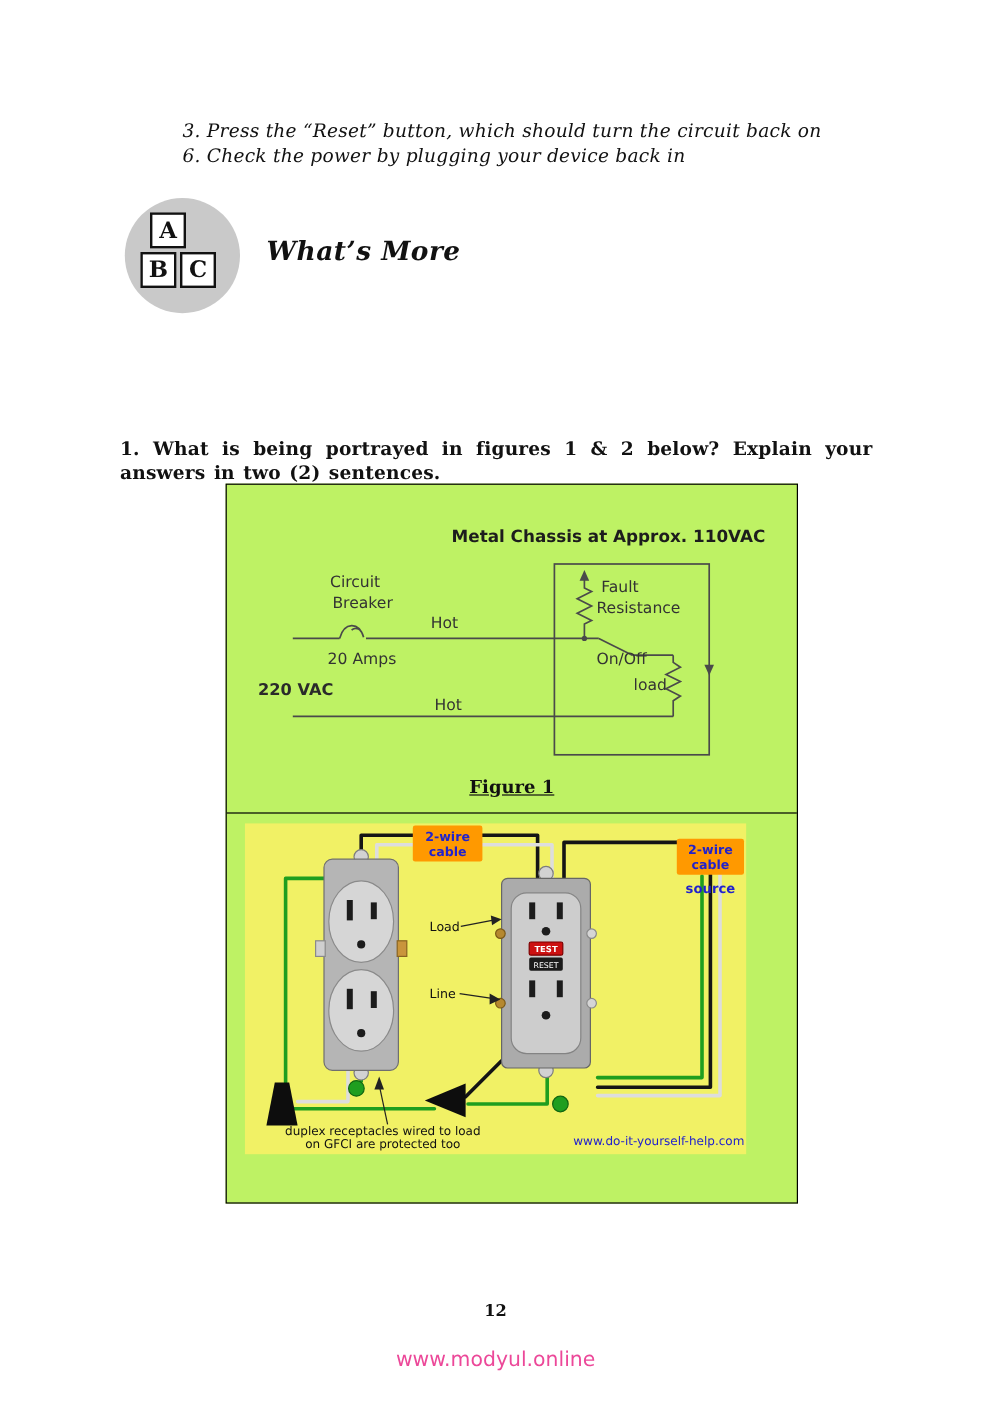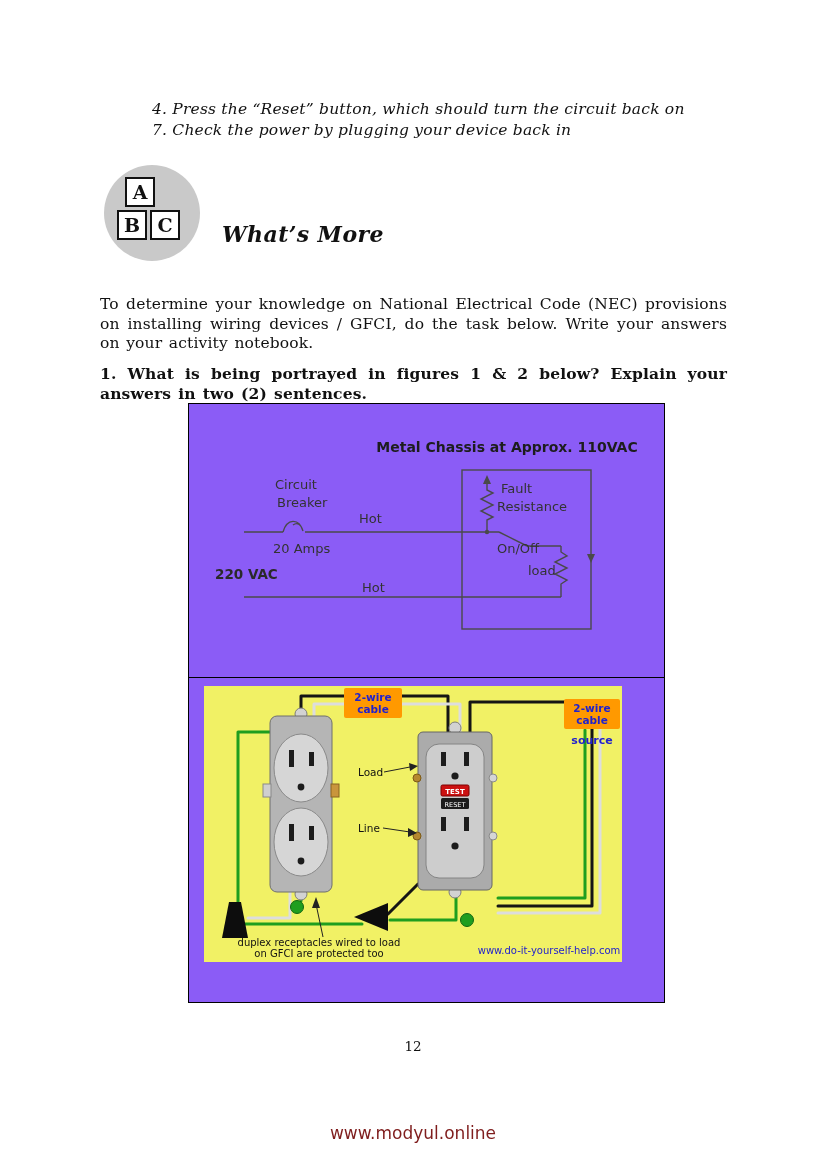--- a/index.html
+++ b/index.html
@@ -21,72 +21,71 @@
   .block {
     position:absolute; width:30px; height:30px; background:#fff;
     border:2.5px solid #111; display:flex; align-items:center; justify-content:center;
     font-weight:bold; font-size:19px; font-family:"DejaVu Serif",serif; color:#111;
   }
   .block-a { left:21px; top:12px; }
   .block-b { left:13px; top:45px; }
   .block-c { left:46px; top:45px; }
   .section-title {
     position:absolute; left:222px; top:197px;
-    font-size:22px; font-weight:bold; font-style:italic; letter-spacing:.4px;margin-top:24px;
+    font-size:22px; font-weight:bold; font-style:italic; letter-spacing:.4px;
   }
   .para {
     position:absolute; left:100px; width:627px;
     font-size:15.5px; line-height:19.5px; text-align:justify;
     letter-spacing:.15px; word-spacing:1.5px;
   }
   .para-intro { top:295px; }
   .para-question { top:364px;font-weight:bold; }
   .figure-box {
     position:absolute; left:188px; top:403px; width:477px; height:600px;
-    border:1.5px solid #000; background:#8b5cf6;
+    border:1.5px solid #000; background:#bef264;
   }
   .fig-divider { position:absolute; left:0; top:273px; width:100%; border-top:1.5px solid #000; }
   .fig-caption { position:absolute; width:100%; text-align:center; font-weight:bold; font-size:15px; }
   .fig-caption span { text-decoration:underline; }
   .cap1 { top:243px; }
   .cap2 { top:567px; }
   .fig1-svg { position:absolute; left:8px; top:28px; }
   .fig2-svg { position:absolute; left:15px; top:282px; }
-  .page-number { position:absolute; left:0; top:1038px; width:100%; text-align:center; font-size:13.5px; }
+  .page-number { position:absolute; left:0; top:1085px; width:100%; text-align:center; font-size:13.5px;font-weight:bold; }
   .watermark {
     position:absolute; left:0; top:1123px; width:100%; text-align:center;
-    font-size:17px; color:#7f1d1d; font-family:"DejaVu Sans","Liberation Sans",sans-serif;
+    font-size:17px; color:#ec4899; font-family:"DejaVu Sans","Liberation Sans",sans-serif;
   }
   svg text { font-family:"DejaVu Sans","Liberation Sans",sans-serif; }
 </style>
 </head>
 <body>
 
 <div class="page">
 
   <div class="steps">
-    <div>4. Press the “Reset” button, which should turn the circuit back on</div>
-    <div>7. Check the power by plugging your device back in</div>
+    <div>3. Press the “Reset” button, which should turn the circuit back on</div>
+    <div>6. Check the power by plugging your device back in</div>
   </div>
 
   <div class="abc-badge">
     <div class="block block-a">
         <span>A</span>
       </div>
     <div class="block block-b">
         <span>B</span>
       </div>
     <div class="block block-c">
         <span>C</span>
       </div>
   </div>
 
   <div class="section-title">What’s More</div>
 
-  <div class="para para-intro">To determine your knowledge on National Electrical Code (NEC) provisions on installing wiring devices / GFCI, do the task below. Write your answers on your activity notebook.</div>
 
   <div class="para para-question">1. What is being portrayed in figures 1 &amp; 2 below? Explain your answers in two (2) sentences.</div>
 
   <div class="figure-box">
 
     <svg class="fig1-svg" width="458" height="212" viewBox="0 0 458 212">
 
       <rect x="265" y="38" width="129" height="159" fill="none" stroke="#4a4a4a" stroke-width="1.4"></rect>
 
       <polygon points="390,122 394,131 398,122" fill="#4a4a4a"></polygon>
@@ -116,20 +115,21 @@
       <text x="162" y="91" font-size="13" fill="#333">Hot</text>
       <text x="76" y="121" font-size="13" fill="#333">20 Amps</text>
       <text x="18" y="147" font-size="13.5" font-weight="600" fill="#2a2a2a">220 VAC</text>
       <text x="165" y="160" font-size="13" fill="#333">Hot</text>
       <text x="304" y="61" font-size="13" fill="#333">Fault</text>
       <text x="300" y="79" font-size="13" fill="#333">Resistance</text>
       <text x="300" y="121" font-size="13" fill="#333">On/Off</text>
       <text x="331" y="143" font-size="13" fill="#333">load</text>
     </svg>
 
+    <div class="fig-caption cap1"><span>Figure 1</span></div>
 
     <div class="fig-divider"></div>
 
     <svg class="fig2-svg" width="418" height="276" viewBox="0 0 418 276">
       <rect x="0" y="0" width="418" height="276" fill="#f1f165"></rect>
 
       <g fill="none" stroke-linecap="round" stroke-linejoin="round" stroke-width="3">
         <path stroke="#151515" d="M97,32 V10 H244 V46"></path>
         <path stroke="#dddddd" d="M110,32 V18 H256 V46"></path>
         <path stroke="#151515" d="M266,46 V16 H388 V220 H294"></path>

